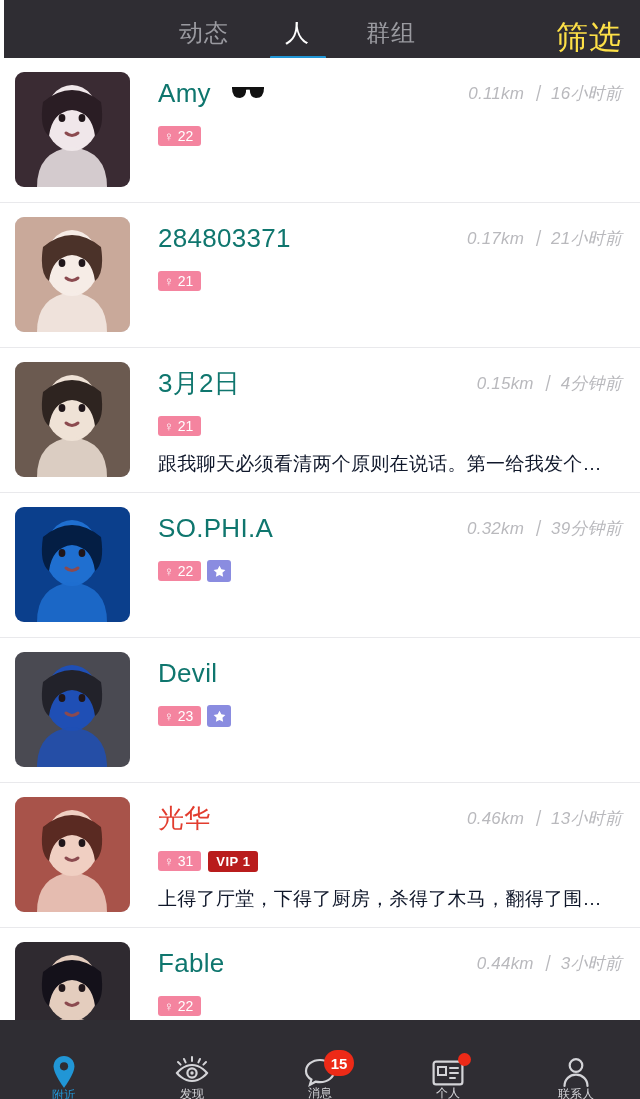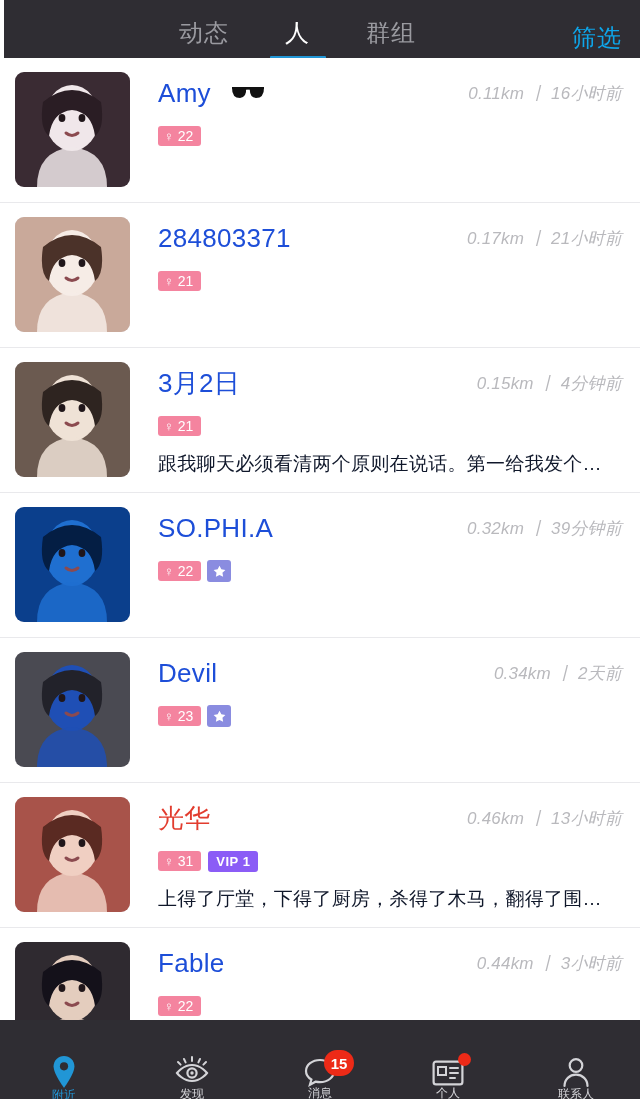--- a/index.html
+++ b/index.html
@@ -21,59 +21,59 @@
     padding:0 0 10px 0; margin-right:56px; letter-spacing:1px;
     line-height:1; cursor:pointer;
   }
   .tab.active { color:#ffffff; }
   .tab.active .underline {
     position:absolute; left:50%; transform:translateX(-50%);
     bottom:-6px; width:56px; height:5px; border-radius:1px;
   }
   .filter-tab {
     position:absolute; right:22px; top:50%; transform:translateY(-50%);
-    color:#0ea5e9; font-size:24px; letter-spacing:1px; cursor:pointer;
+    color:#fde047; font-size:32px; letter-spacing:1px; cursor:pointer;
   }
 
   
   .list {
     position:absolute; top:58px; left:0; width:640px; height:1041px;
     overflow:hidden; background:#fff;
   }
   .row {
     position:relative; display:flex; padding:14px 18px 0 15px;
     border-bottom:1px solid #e9e9ec; background:#fff;
   }
   .avatar {
     width:115px; height:115px; border-radius:9px; flex:0 0 115px;
     overflow:hidden; position:relative; background:#d8d2d6;
   }
   .avatar svg { display:block; width:115px; height:115px; }
   .row-body { flex:1; padding-left:28px; position:relative; min-height:130px; }
 
   .name-line { display:flex; align-items:center; height:34px; margin-top:4px; }
-  .uname { font-size:26px; color:#1d4ed8; line-height:1; letter-spacing:.3px; }
+  .uname { font-size:26px; color:#0f766e; line-height:1; letter-spacing:.3px; }
   .uname.vip-name { color:#e23c2e; }
   .emoji-glasses { margin-left:20px; display:inline-flex; }
 
   .badges { display:flex; align-items:center; margin-top:14px; height:24px; }
   .badge-age {
     display:inline-flex; align-items:center; gap:4px;
     background:#f4849f; color:#fff; font-size:14px;
     border-radius:3px; padding:3px 8px 3px 6px; line-height:1;
   }
   .badge-age .sym { font-size:13px; line-height:1; }
   .badge-star {
     display:inline-flex; align-items:center; justify-content:center;
     background:#8a8ce0; border-radius:3px; width:24px; height:22px;
     margin-left:6px;
   }
   .badge-vip {
     display:inline-flex; align-items:center; justify-content:center;
-    background:#8b5cf6; color:#fff; font-size:13px; font-weight:bold;
+    background:#b91c1c; color:#fff; font-size:13px; font-weight:bold;
     border-radius:3px; padding:4px 8px; line-height:1; margin-left:7px;
     letter-spacing:.5px;
   }
 
   .meta {
     position:absolute; top:10px; right:0;
     font-size:17px; color:#b9b9bd; white-space:nowrap; letter-spacing:.2px;font-style:italic;
   }
   .sig {
     margin-top:13px; font-size:19px; color:#0f172a;
@@ -259,21 +259,20 @@
     <rect width="115" height="115" fill="#4a4a52"></rect>
     <ellipse cx="57" cy="46" rx="27" ry="33" fill="#1f4fb5"></ellipse>
     <path d="M22 115 q0-36 35-40 q35 4 35 40 z" fill="#1f4fb5" opacity=".85"></path>
     <path d="M28 30 q29-24 58 0 q4 26-6 34 q-3-24-23-26 q-20 2-23 26 q-10-8-6-34z" fill="#22222a"></path>
     <ellipse cx="47" cy="46" rx="3.4" ry="4" fill="#20161a"></ellipse>
     <ellipse cx="67" cy="46" rx="3.4" ry="4" fill="#20161a"></ellipse>
     <path d="M51 61 q6 5 12 0" stroke="#8b4a4f" stroke-width="3" fill="none" stroke-linecap="round"></path>
   </svg>
         </div>
     <div class="row-body">
-      <div class="meta">0.34km 丨 2天前</div>
       <div class="name-line">
         <span class="uname">Devil</span>
 
       </div>
       <div class="badges">
             <span class="badge-age">
        <span class="sym">♀</span>
        <span>23</span>
      </span>
             <span class="badge-star">

